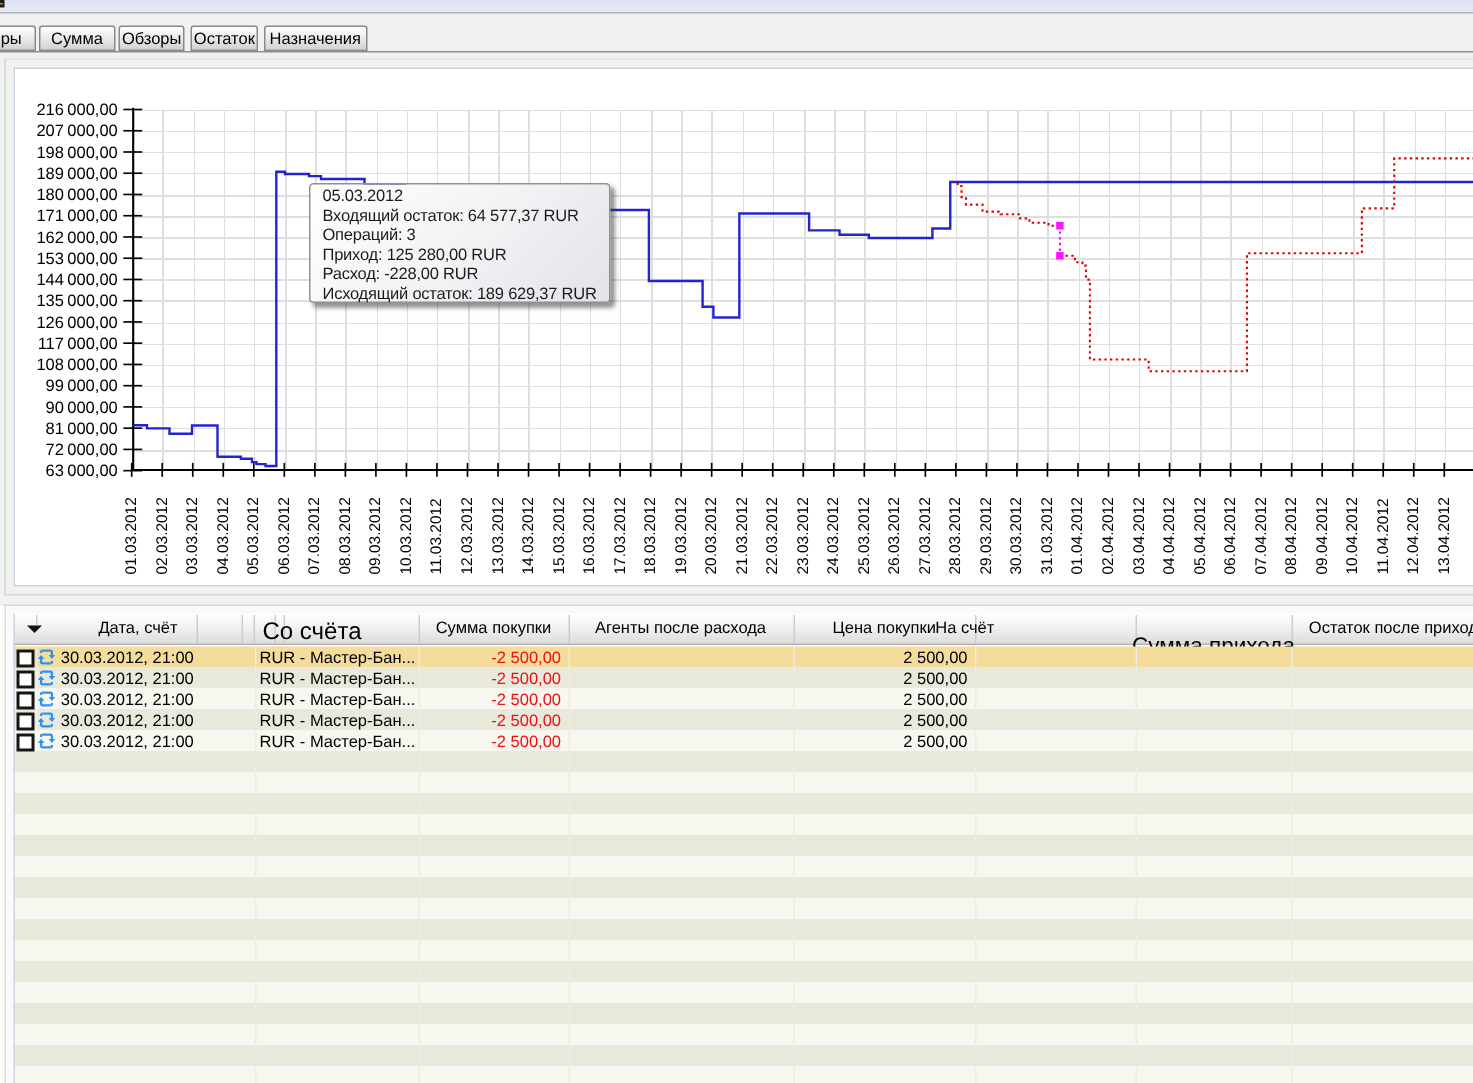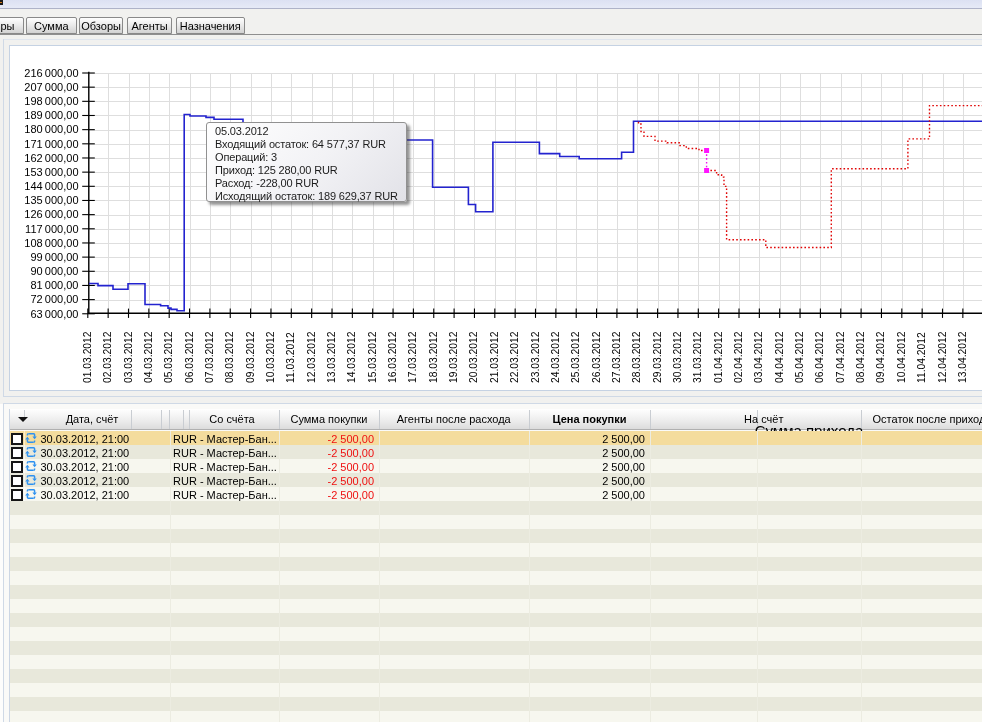--- a/index.html
+++ b/index.html
@@ -12,21 +12,21 @@
 
 <div class="abs" style="left:0;top:0;width:982px;height:9px;background:linear-gradient(#dce1f2,#e7ebf7);"></div>
 <div class="abs" style="left:0;top:8px;width:982px;height:1px;background:#aeb3c8;"></div>
 <div class="abs" style="left:0;top:0;width:3px;height:5px;background:#1a1a1a;"></div>
 <div class="abs" style="left:0;top:1.5px;width:2px;height:1.5px;background:#d07818;"></div>
 
 <div id="tabs">
     <div class="abs" style="left:-33px;top:17px;width:56.5px;height:17px;box-sizing:border-box;border:1px solid #898989;border-radius:2px 2px 0 0;background:linear-gradient(#fefefe,#ececec 45%,#d2d2d2);text-align:right;padding-right:8px;line-height:16px;font-size:11px;">Обзоры</div>
     <div class="abs" style="left:25.9px;top:17px;width:50.9px;height:17px;box-sizing:border-box;border:1px solid #898989;border-radius:2px 2px 0 0;background:linear-gradient(#fefefe,#ececec 45%,#d2d2d2);text-align:center;line-height:16px;font-size:11px;">Сумма</div>
     <div class="abs" style="left:79.1px;top:17px;width:44px;height:17px;box-sizing:border-box;border:1px solid #898989;border-radius:2px 2px 0 0;background:linear-gradient(#fefefe,#ececec 45%,#d2d2d2);text-align:center;line-height:16px;font-size:11px;">Обзоры</div>
-    <div class="abs" style="left:127.1px;top:17px;width:45px;height:17px;box-sizing:border-box;border:1px solid #898989;border-radius:2px 2px 0 0;background:linear-gradient(#fefefe,#ececec 45%,#d2d2d2);text-align:center;line-height:16px;font-size:11px;">Агенты</div>
+    <div class="abs" style="left:127.1px;top:17px;width:45px;height:17px;box-sizing:border-box;border:1px solid #898989;border-radius:2px 2px 0 0;background:linear-gradient(#fefefe,#ececec 45%,#d2d2d2);text-align:center;line-height:16px;font-size:11px;">Остаток</div>
     <div class="abs" style="left:175.5px;top:17px;width:69.4px;height:17px;box-sizing:border-box;border:1px solid #898989;border-radius:2px 2px 0 0;background:linear-gradient(#fefefe,#ececec 45%,#d2d2d2);text-align:center;line-height:16px;font-size:11px;">Назначения</div>
   </div>
 
 <div class="abs" style="left:0;top:33.6px;width:982px;height:1.2px;background:#8f8f8f;"></div>
 
 <div class="abs" style="left:3px;top:39px;width:979px;height:1px;background:#dfe5ee;"></div>
 <div class="abs" style="left:3px;top:39px;width:1px;height:358px;background:#cfd9e6;"></div>
 <div class="abs" style="left:3px;top:396px;width:979px;height:1px;background:#cfd9e6;"></div>
 
 <div class="abs" style="left:9px;top:45px;width:974px;height:346px;border:1px solid #c5d2e3;background:#fff;box-sizing:border-box;"></div>
@@ -253,25 +253,25 @@
     <div class="abs" style="left:182.5px;top:410px;width:1px;height:19px;background:#c9cdd2;"></div>
     <div class="abs" style="left:189px;top:410px;width:1px;height:19px;background:#c9cdd2;"></div>
     <div class="abs" style="left:279px;top:410px;width:1px;height:19px;background:#c9cdd2;"></div>
     <div class="abs" style="left:378.5px;top:410px;width:1px;height:19px;background:#c9cdd2;"></div>
     <div class="abs" style="left:529px;top:410px;width:1px;height:19px;background:#c9cdd2;"></div>
     <div class="abs" style="left:650px;top:410px;width:1px;height:19px;background:#c9cdd2;"></div>
     <div class="abs" style="left:757px;top:410px;width:1px;height:19px;background:#c9cdd2;"></div>
     <div class="abs" style="left:861px;top:410px;width:1px;height:19px;background:#c9cdd2;"></div>
     <div class="abs" style="left:23.8px;top:410px;width:1px;height:7px;background:#c9cdd2;"></div>
     <div class="abs" style="left:12px;top:413px;width:160px;text-align:center;font-size:11px;">Дата, счёт</div>
-    <div class="abs" style="left:152px;top:413px;width:160px;text-align:center;font-size:11px;">Со счёта</div>
+    <div class="abs" style="left:128px;top:413px;width:160px;text-align:center;font-size:16px;">Со счёта</div>
     <div class="abs" style="left:249px;top:413px;width:160px;text-align:center;font-size:11px;">Сумма покупки</div>
     <div class="abs" style="left:373.7px;top:413px;width:160px;text-align:center;font-size:11px;">Агенты после расхода</div>
-    <div class="abs" style="left:509.5px;top:413px;width:160px;text-align:center;font-size:11px;font-weight:bold;">Цена покупки</div>
-    <div class="abs" style="left:623.5px;top:413px;width:160px;text-align:right;font-size:11px;">На счёт</div>
+    <div class="abs" style="left:509.5px;top:413px;width:160px;text-align:center;font-size:11px;">Цена покупки</div>
+    <div class="abs" style="left:623.5px;top:413px;width:160px;text-align:left;font-size:11px;">На счёт</div>
     <div class="abs" style="left:729px;top:422px;width:160px;text-align:center;font-size:15px;">Сумма прихода</div>
     <div class="abs" style="left:852px;top:413px;width:160px;text-align:center;font-size:11px;">Остаток после прихода</div>
     <div class="abs" style="left:18.3px;top:416.5px;width:0;height:0;border-left:5px solid transparent;border-right:5px solid transparent;border-top:5.2px solid #111;"></div>
     <div class="abs" style="left:9px;top:444.9px;width:973px;height:277.1px;background:repeating-linear-gradient(#e8e8db 0,#e8e8db 14px,#f7f7ef 14px,#f7f7ef 28px);"></div>
     <div class="abs" style="left:9px;top:430.9px;width:973px;height:14px;background:#f4dc9d;"></div>
     <div class="abs" style="left:169.6px;top:430.9px;width:1px;height:291.1px;background:#ecece1;"></div>
     <div class="abs" style="left:279px;top:430.9px;width:1px;height:291.1px;background:#ecece1;"></div>
     <div class="abs" style="left:378.5px;top:430.9px;width:1px;height:291.1px;background:#ecece1;"></div>
     <div class="abs" style="left:529px;top:430.9px;width:1px;height:291.1px;background:#ecece1;"></div>
     <div class="abs" style="left:650px;top:430.9px;width:1px;height:291.1px;background:#ecece1;"></div>

